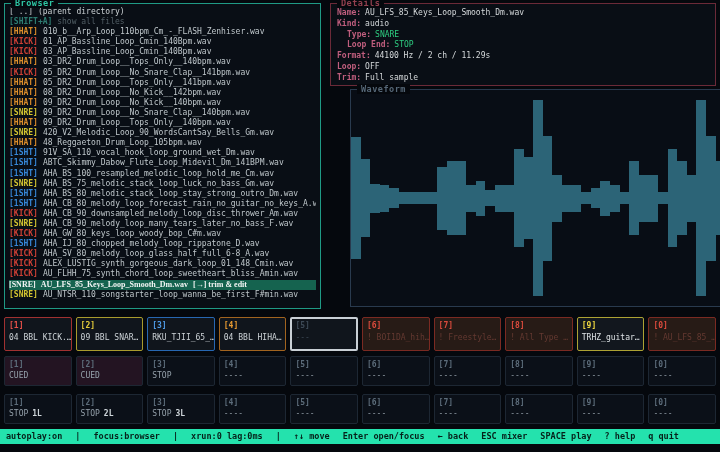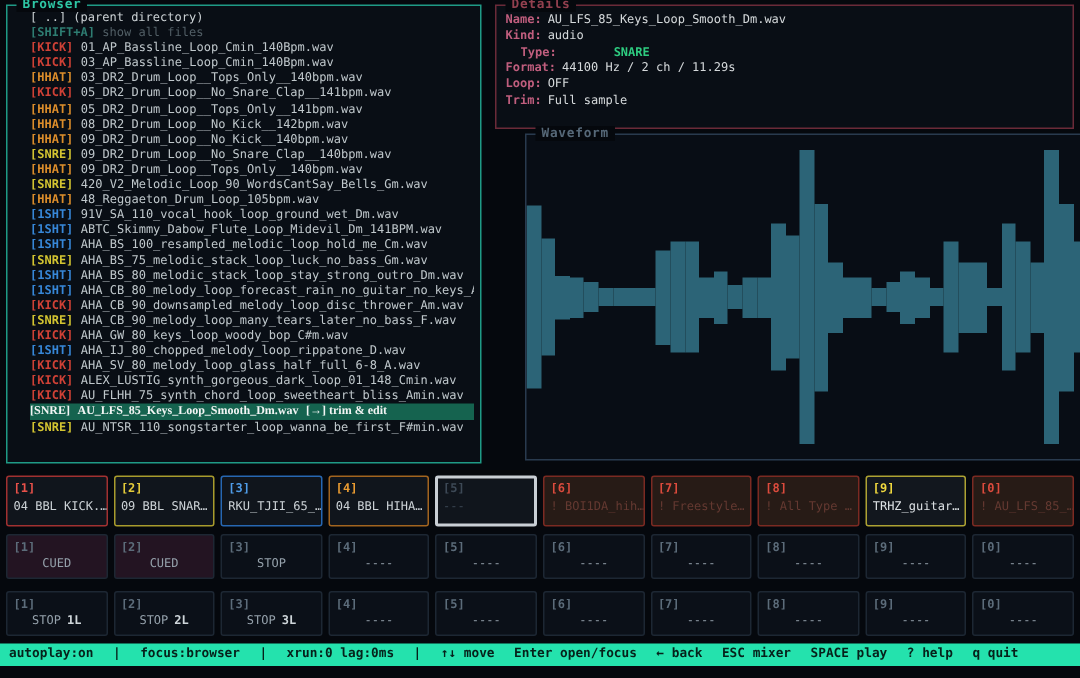--- a/index.html
+++ b/index.html
@@ -4,21 +4,21 @@
 <style>
   * { margin:0; padding:0; box-sizing:border-box; }
   html,body { width:720px; height:452px; background:#05080d; overflow:hidden;
     font-family:"DejaVu Sans Mono","Liberation Mono",monospace; }
   .stage { position:relative; width:720px; height:452px; background:#05080d; }
 
   
   .panel { position:absolute; border:1px solid; background:#090e15; }
   .panel-title { position:absolute; top:-6px; left:6px; background:#05080d;
     padding:0 4px; font-size:8.5px; font-weight:bold; letter-spacing:.5px; }
-  .browser-panel { left:4px; top:3px; width:317px; height:306px; border-color:#1f9a85;padding-left:11px; }
+  .browser-panel { left:4px; top:3px; width:317px; height:306px; border-color:#1f9a85; }
   .browser-panel .panel-title { color:#2ec7a5; }
   .details-panel { left:330px; top:3px; width:386px; height:83px; border-color:#6b2a38; }
   .details-panel .panel-title { color:#93404f; }
   .wave-panel { left:350px; top:89px; width:386px; height:218px; border-color:#293a4e; background:#080d15; }
   .wave-panel .panel-title { color:#566878; }
 
   
   .file-list { padding:3px 4px 0 4px; font-size:8px; }
   .frow { line-height:10.1px; height:10.1px; white-space:nowrap; overflow:hidden; color:#bfc7cb; }
   .frow .tag { font-weight:bold; margin-right:5px; }
@@ -28,21 +28,21 @@
   .parent-row { color:#ccd2d5; }
   .frow.sel { background:#15634f; color:#f2f5f4; font-weight:bold;font-family:Liberation Serif, serif; }
   .frow.sel .tag { color:#f2f5f4; }
   .fsuffix { margin-left:5px; }
 
   
   .detail-rows { padding:4px 6px; font-size:8px; }
   .drow { line-height:10.8px; white-space:nowrap; }
   .drow .dlabel { color:#c05e7e; font-weight:bold; margin-right:4px; }
   .drow .dvalue { color:#d5d9db; }
-  .drow.accent .dvalue { color:#2ecc80; font-weight:bold;margin-left:34px; }
+  .drow.accent .dvalue { color:#2ecc80; font-weight:normal; }
   .drow.ind { padding-left:10px; }
 
   
   .wave-area { position:absolute; inset:0; display:flex; align-items:center; overflow:hidden; }
   .wbar { flex:1 1 auto; background:#2c6477; min-height:8px; }
 
   
   .padrow { position:absolute; left:4px; right:4px; display:grid;
     grid-template-columns:repeat(10,1fr); gap:4px; }
   .row-bank { top:317px; height:34px; }
@@ -57,21 +57,21 @@
   .v-blue   { border-color:#2767b2; } .v-blue .pnum { color:#4f9ce8; }
   .v-orange { border-color:#a2641f; } .v-orange .pnum { color:#eb9c31; }
   .v-selected { border:2px solid #c9cfd5; padding:1px 3px; }
   .v-selected .pnum, .v-selected .pname { color:#3d4956; }
   .v-error { border-color:#7b2a22; background:#271b16; }
   .v-error .pnum { color:#dc4b3d; } .v-error .pname { color:#643931; }
   .v-loaded { border-color:#ada233; background:#12171e; }
   .v-loaded .pnum { color:#f0d93f; } .v-loaded .pname { color:#dde2e5; }
   .prow { background:#0b1018; }
   .prow .pnum { line-height:11px; }
-  .prow .ptext { display:block; line-height:11px; color:#94a0aa; white-space:nowrap;text-align:center; }
+  .prow .ptext { display:block; line-height:11px; color:#94a0aa; white-space:nowrap; }
   .prow .ptail { color:#cfd6da; font-weight:bold; margin-left:4px; }
   .prow.hl { background:#231422; }
 
   
   .statusbar { position:absolute; left:0; top:429px; width:720px; height:15px;
     background:#24e2ad; color:#06211a; font-size:8.5px; font-weight:bold;
     line-height:15px; display:flex; align-items:center; padding-left:6px;
     white-space:nowrap; overflow:hidden; }
   .status-item { margin-right:13px; } .status-sep { margin-right:13px; }
 </style>
@@ -79,20 +79,21 @@
 <body>
 
 <div class="stage">
 
   <div class="panel browser-panel">
     <span class="panel-title">Browser</span>
     <div class="file-list">
       <div class="frow parent-row">[ ..] (parent directory)</div>
       <div class="frow hint-row"><span class="hkey">[SHIFT+A]</span> <span>show all files</span></div>
       <div id="file-rows">
+          <div class="frow"><span class="tag tag-hhat">[HHAT]</span><span class="fname">010_b__Arp_Loop_110bpm_Cm_-_FLASH_Zenhiser.wav</span></div>
           <div class="frow"><span class="tag tag-kick">[KICK]</span><span class="fname">01_AP_Bassline_Loop_Cmin_140Bpm.wav</span></div>
           <div class="frow"><span class="tag tag-kick">[KICK]</span><span class="fname">03_AP_Bassline_Loop_Cmin_140Bpm.wav</span></div>
           <div class="frow"><span class="tag tag-hhat">[HHAT]</span><span class="fname">03_DR2_Drum_Loop__Tops_Only__140bpm.wav</span></div>
           <div class="frow"><span class="tag tag-kick">[KICK]</span><span class="fname">05_DR2_Drum_Loop__No_Snare_Clap__141bpm.wav</span></div>
           <div class="frow"><span class="tag tag-hhat">[HHAT]</span><span class="fname">05_DR2_Drum_Loop__Tops_Only__141bpm.wav</span></div>
           <div class="frow"><span class="tag tag-hhat">[HHAT]</span><span class="fname">08_DR2_Drum_Loop__No_Kick__142bpm.wav</span></div>
           <div class="frow"><span class="tag tag-hhat">[HHAT]</span><span class="fname">09_DR2_Drum_Loop__No_Kick__140bpm.wav</span></div>
           <div class="frow"><span class="tag tag-snre">[SNRE]</span><span class="fname">09_DR2_Drum_Loop__No_Snare_Clap__140bpm.wav</span></div>
           <div class="frow"><span class="tag tag-hhat">[HHAT]</span><span class="fname">09_DR2_Drum_Loop__Tops_Only__140bpm.wav</span></div>
           <div class="frow"><span class="tag tag-snre">[SNRE]</span><span class="fname">420_V2_Melodic_Loop_90_WordsCantSay_Bells_Gm.wav</span></div>
@@ -115,20 +116,21 @@
         </div>
     </div>
   </div>
 
   <div class="panel details-panel">
     <span class="panel-title">Details</span>
     <div class="detail-rows" id="detail-rows">
         <div class="drow"><span class="dlabel">Name:</span><span class="dvalue">AU_LFS_85_Keys_Loop_Smooth_Dm.wav</span></div>
         <div class="drow"><span class="dlabel">Kind:</span><span class="dvalue">audio</span></div>
         <div class="drow ind accent"><span class="dlabel">Type:</span><span class="dvalue">SNARE</span></div>
+        <div class="drow ind accent"><span class="dlabel">Loop End:</span><span class="dvalue">STOP</span></div>
         <div class="drow"><span class="dlabel">Format:</span><span class="dvalue">44100 Hz / 2 ch / 11.29s</span></div>
         <div class="drow"><span class="dlabel">Loop:</span><span class="dvalue">OFF</span></div>
         <div class="drow"><span class="dlabel">Trim:</span><span class="dvalue">Full sample</span></div>
       </div>
   </div>
 
   <div class="panel wave-panel">
     <span class="panel-title">Waveform</span>
     <div class="wave-area" id="wave-area">
         <div class="wbar" style="height: 122px; background: rgb(44, 100, 119);"></div>

